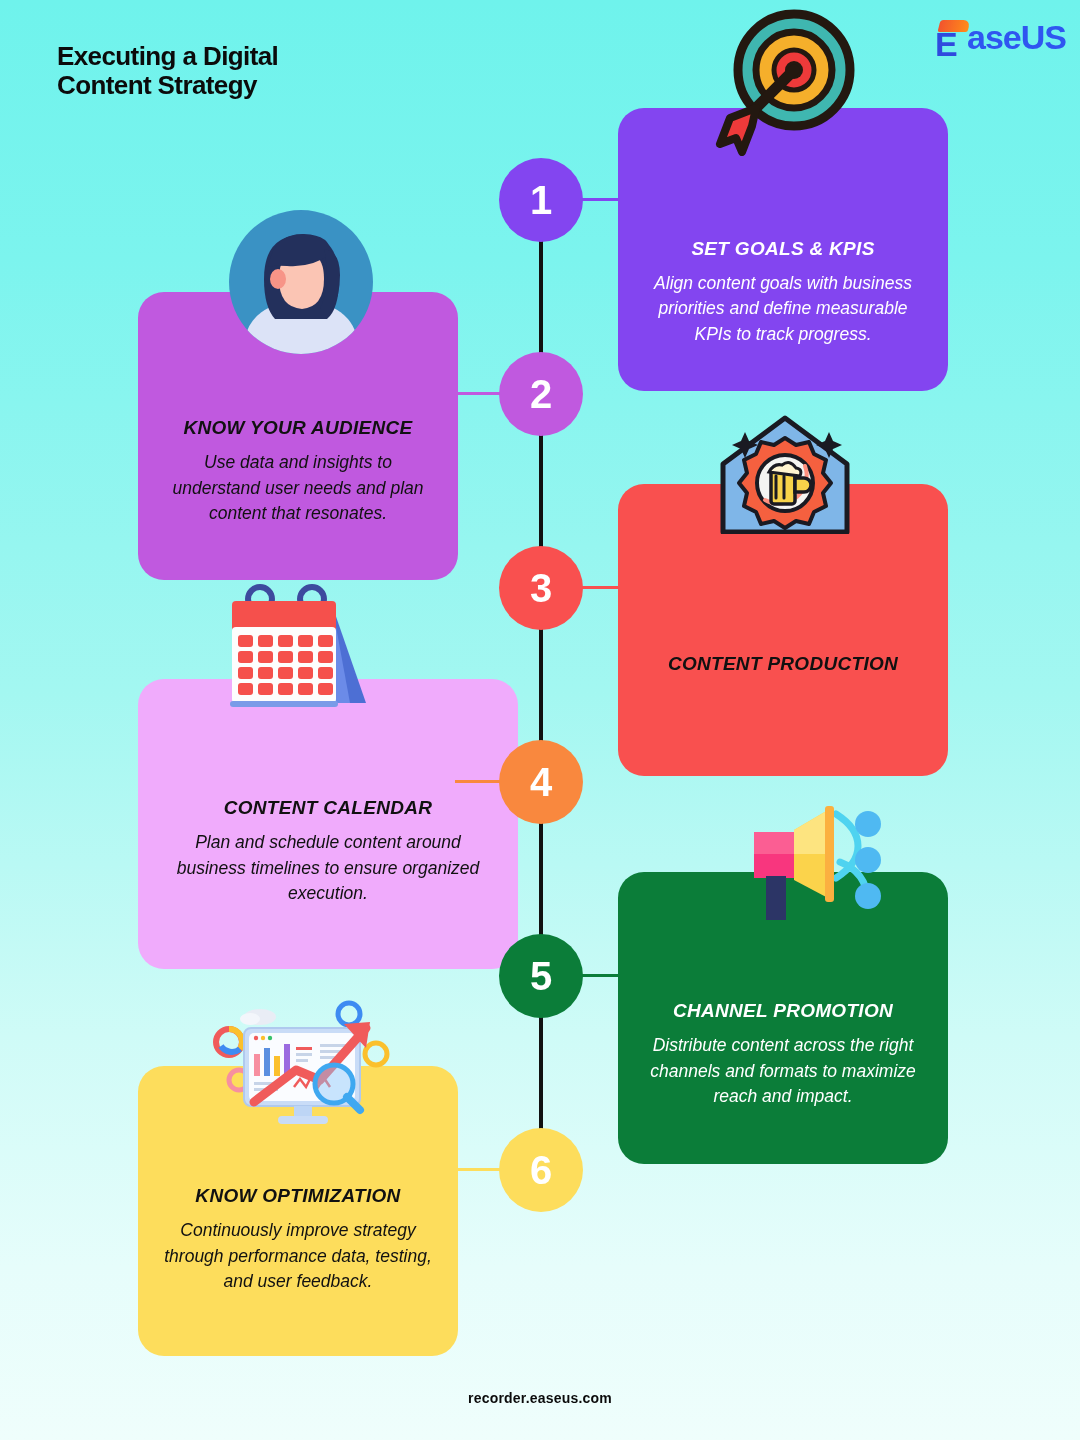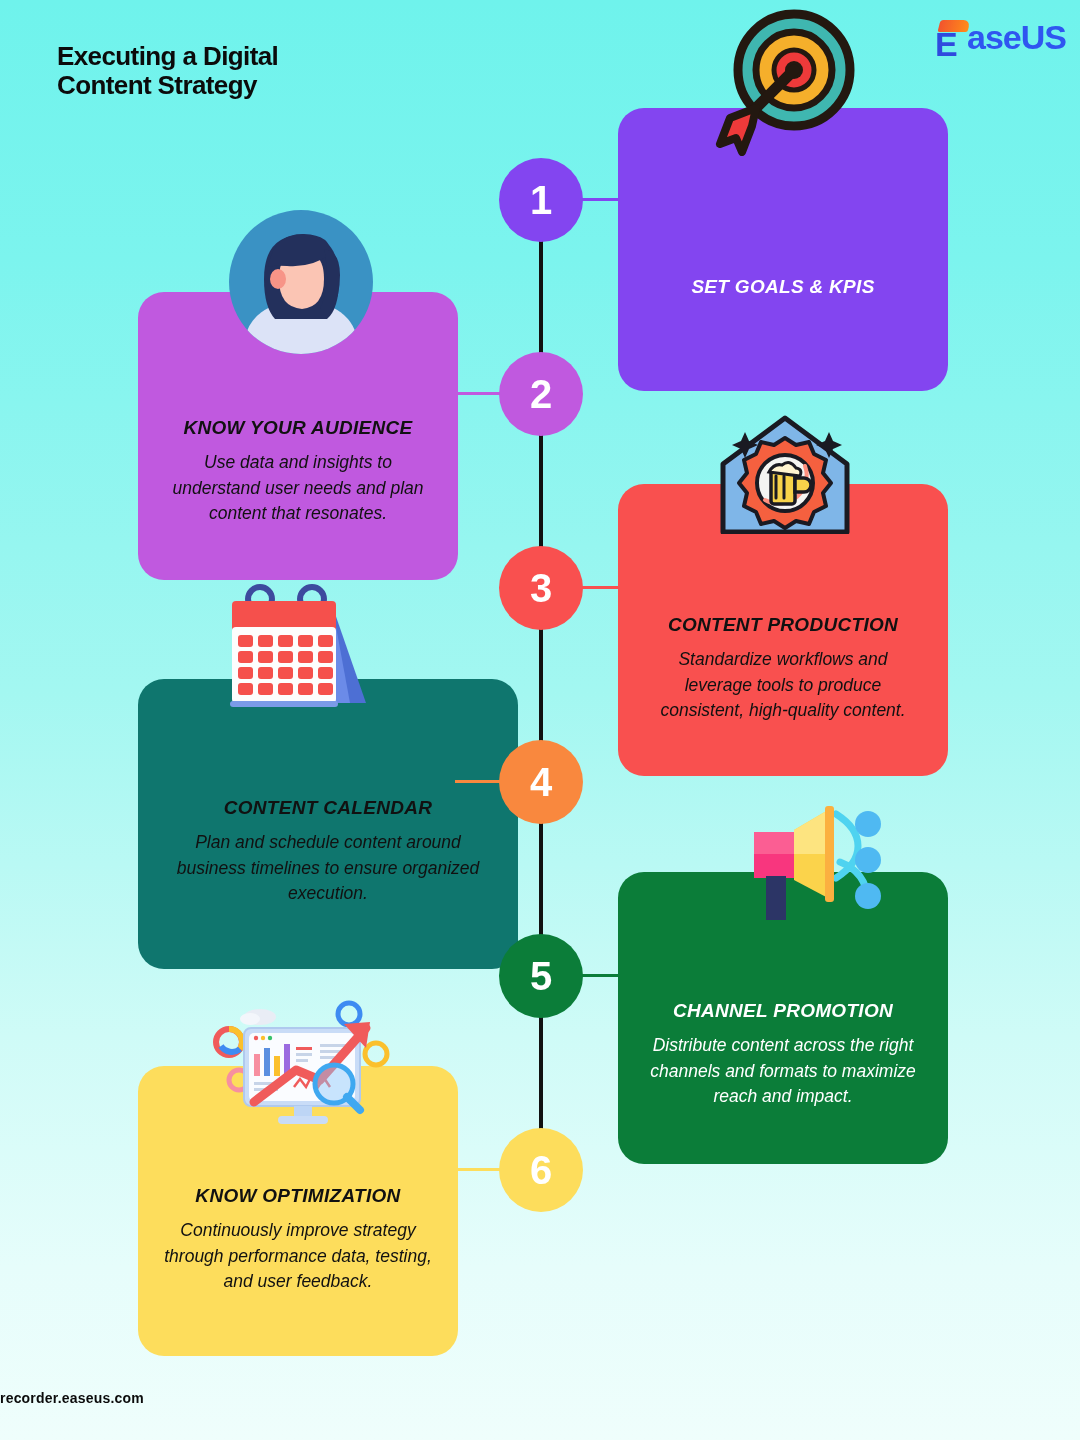--- a/index.html
+++ b/index.html
@@ -61,21 +61,21 @@
   .c1 .inner { margin-top:86px; }
 
   .c2 { left:138px; top:292px; width:320px; height:288px; background:#C059DF; }
   .c2 .card-title, .c2 .card-desc { color:#111111; }
   .c2 .inner { margin-top:72px; }
 
   .c3 { left:618px; top:484px; width:330px; height:292px; background:#F9504F; }
   .c3 .card-title, .c3 .card-desc { color:#111111; }
   .c3 .inner { margin-top:78px; }
 
-  .c4 { left:138px; top:679px; width:380px; height:290px; background:#0f766e; }
+  .c4 { left:138px; top:679px; width:380px; height:290px; background:#f0abfc; }
   .c4 .card-title, .c4 .card-desc { color:#111111; }
   .c4 .inner { margin-top:56px; }
 
   .c5 { left:618px; top:872px; width:330px; height:292px; background:#0B7D39; }
   .c5 .card-title, .c5 .card-desc { color:#FFFFFF; }
   .c5 .inner { margin-top:74px; }
 
   .c6 { left:138px; top:1066px; width:320px; height:290px; background:#FDDD5C; }
   .c6 .card-title, .c6 .card-desc { color:#111111; }
   .c6 .inner { margin-top:58px; }
@@ -118,21 +118,21 @@
   
   .i4 { left:214px; top:583px; width:172px; height:132px; }
   
   .i5 { left:728px; top:802px; width:164px; height:124px; }
   
   .i6 { left:208px; top:992px; width:194px; height:134px; }
 
   
   .footer {
     position:absolute; left:0; right:0; top:1390px;
-    font-size:14px; font-weight:bold; color:#0B0B0B;
+    text-align:center; font-size:14px; font-weight:bold; color:#0B0B0B;
     letter-spacing:0.2px;
   }
 </style>
 </head>
 <body>
 
 <div class="page-title">
   <span>Executing a Digital</span>
   <span class="l2">Content Strategy</span>
 </div>
@@ -150,34 +150,34 @@
 <div class="conn r k1"></div>
 <div class="conn l k2"></div>
 <div class="conn r k3"></div>
 <div class="conn l k4"></div>
 <div class="conn r k5"></div>
 <div class="conn l k6"></div>
 
 <div class="card c1">
   <div class="inner">
     <div class="card-title">SET GOALS &amp; KPIS</div>
+    <div class="card-desc">Align content goals with business priorities and define measurable KPIs to track progress.</div>
   </div>
 </div>
 
 <div class="card c2">
   <div class="inner">
     <div class="card-title">KNOW YOUR AUDIENCE</div>
     <div class="card-desc">Use data and insights to understand user needs and plan content that resonates.</div>
   </div>
 </div>
 
 <div class="card c3">
   <div class="inner">
     <div class="card-title">CONTENT PRODUCTION</div>
-    <div class="card-desc">Standardize workflows and leverage tools to produce consistent, high-quality content.</div>
   </div>
 </div>
 
 <div class="card c4">
   <div class="inner">
     <div class="card-title">CONTENT CALENDAR</div>
     <div class="card-desc">Plan and schedule content around business timelines to ensure organized execution.</div>
   </div>
 </div>
 

